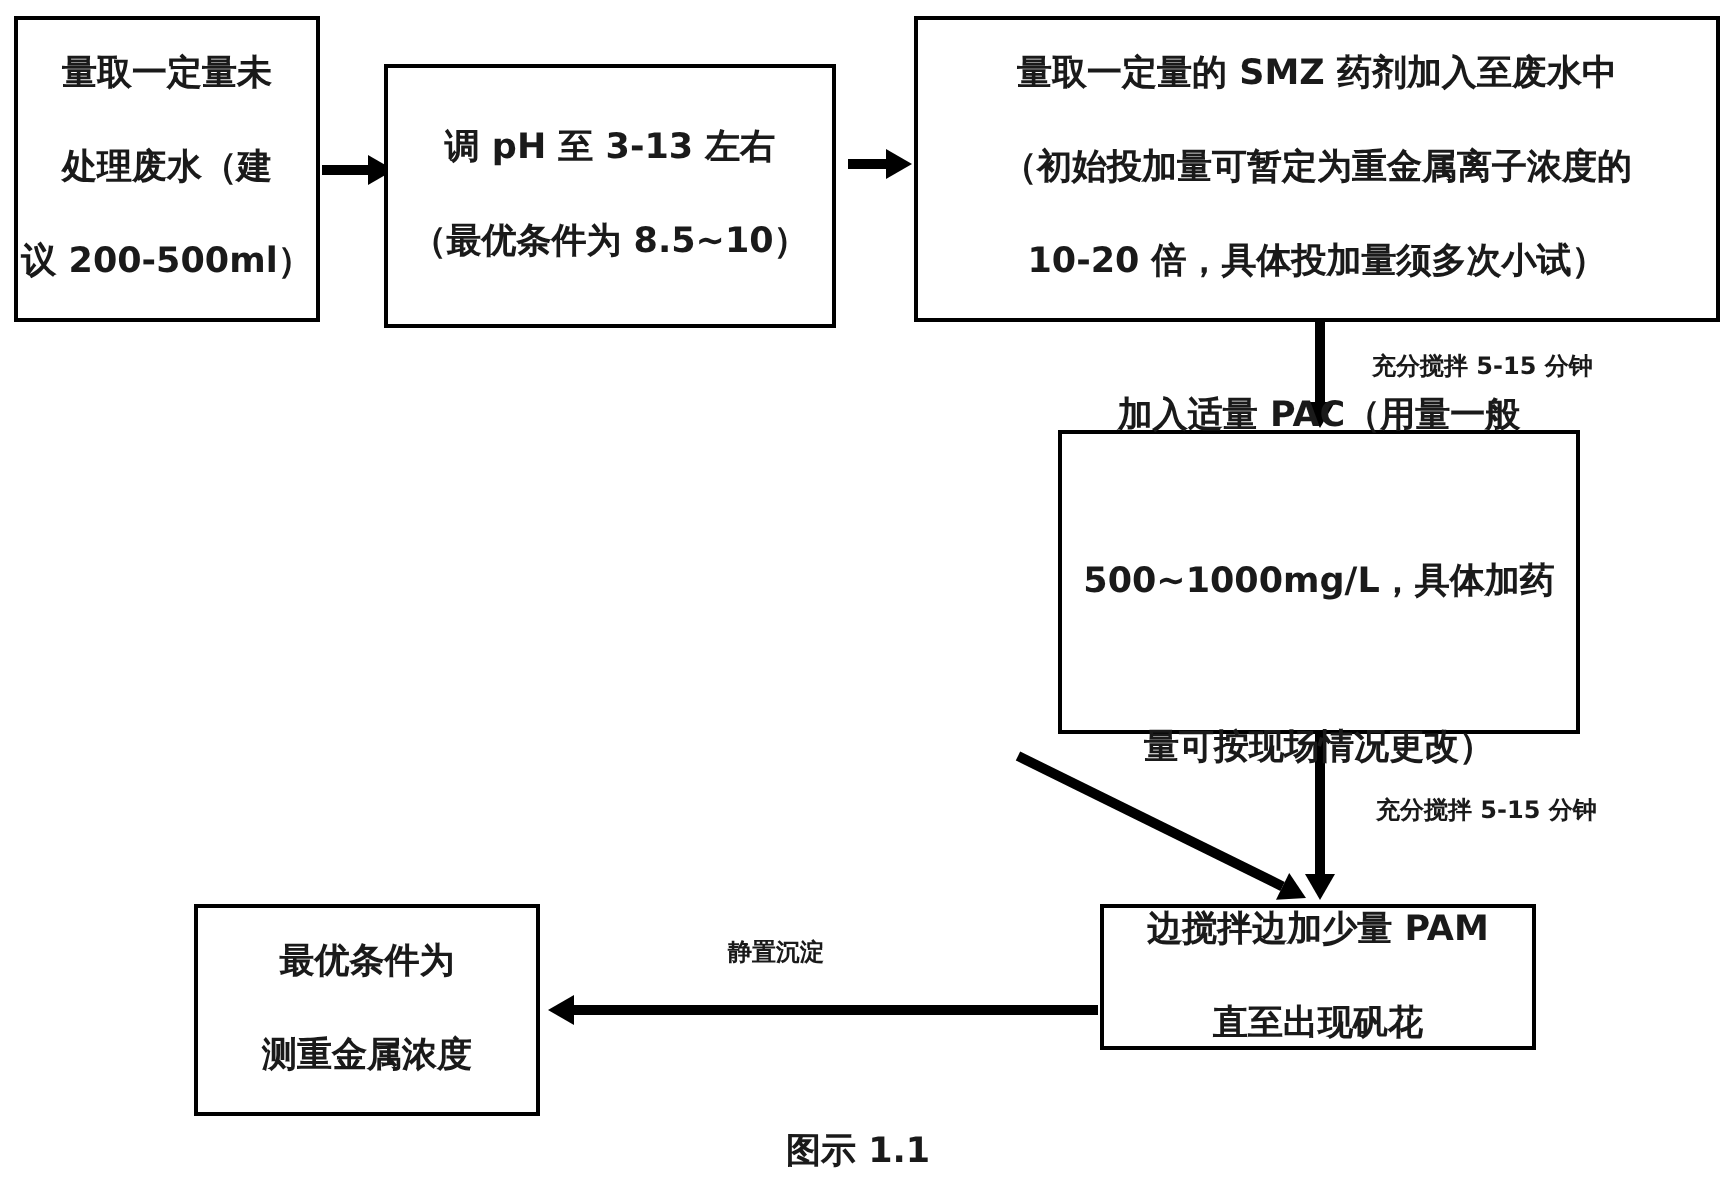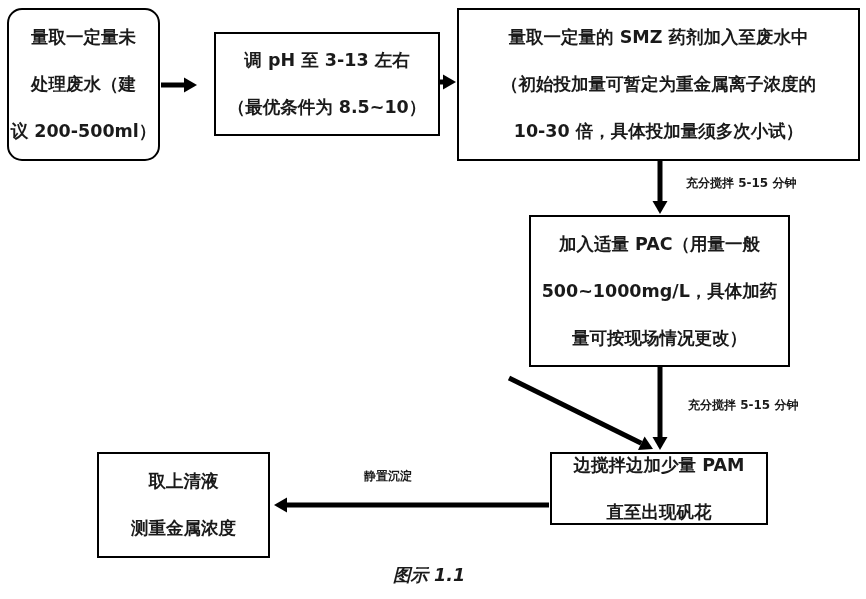--- a/index.html
+++ b/index.html
@@ -33,21 +33,20 @@
     position: absolute;
     font-size: 12px;
     font-weight: 600;
     white-space: nowrap;
   }
   .caption {
     position: absolute;
     font-size: 17.5px;
     font-weight: 600;
     white-space: nowrap;
-    font-style: italic;
   }
   svg.arrow-layer {
     position: absolute;
     left: 0; top: 0;
     width: 866px; height: 599px;
     pointer-events: none;
   }
   svg.arrow-layer line { stroke: #000000; stroke-width: 5; }
   svg.arrow-layer polygon { fill: #000000; }
 </style>
@@ -76,51 +75,51 @@
     <g>
       <line x1="509" y1="378" x2="641.3" y2="443.2"></line>
       <polygon points="638.0,449.9 644.6,436.5 653,449"></polygon>
     </g>
     <g>
       <line x1="549" y1="505" x2="287" y2="505"></line>
       <polygon points="287,497.5 287,512.5 274,505"></polygon>
     </g>
   </svg>
 
-  <div class="flowbox" style="left:7px; top:8px; width:153px; height:153px;border-radius:15px;">
+  <div class="flowbox" style="left:7px; top:8px; width:153px; height:153px;">
     <div class="line">量取一定量未</div>
     <div class="line">处理废水（建</div>
     <div class="line">议 200-500ml）</div>
   </div>
 
-  <div class="flowbox" style="left:214px; top:32px; width:226px; height:104px;">
+  <div class="flowbox" style="left:192px; top:32px; width:226px; height:132px;">
     <div class="line">调 pH 至 3-13 左右</div>
     <div class="line">（最优条件为 8.5~10）</div>
   </div>
 
   <div class="flowbox" style="left:457px; top:8px; width:403px; height:153px;">
     <div class="line">量取一定量的 SMZ 药剂加入至废水中</div>
     <div class="line">（初始投加量可暂定为重金属离子浓度的</div>
-    <div class="line">10-30 倍，具体投加量须多次小试）</div>
+    <div class="line">10-20 倍，具体投加量须多次小试）</div>
   </div>
 
-  <div class="flowbox" style="left:529px; top:215px; width:261px; height:152px;">
+  <div class="flowbox" style="left:529px; top:215px; width:261px; height:152px;gap:36px;">
     <div class="line">加入适量 PAC（用量一般</div>
     <div class="line">500~1000mg/L，具体加药</div>
     <div class="line">量可按现场情况更改）</div>
   </div>
 
 
   <div class="flowbox" style="left:550px; top:452px; width:218px; height:73px;">
     <div class="line">边搅拌边加少量 PAM</div>
     <div class="line">直至出现矾花</div>
   </div>
 
   <div class="flowbox" style="left:97px; top:452px; width:173px; height:106px;">
-    <div class="line">取上清液</div>
+    <div class="line">最优条件为</div>
     <div class="line">测重金属浓度</div>
   </div>
 
   <div class="edge-label" style="left:686px; top:175px;">充分搅拌 5-15 分钟</div>
 
   <div class="edge-label" style="left:688px; top:397px;">充分搅拌 5-15 分钟</div>
 
   <div class="edge-label" style="left:364px; top:468px;font-family:Liberation Serif, serif;">静置沉淀</div>
 
   <div class="caption" style="left:393px; top:563px;">图示 1.1</div>

